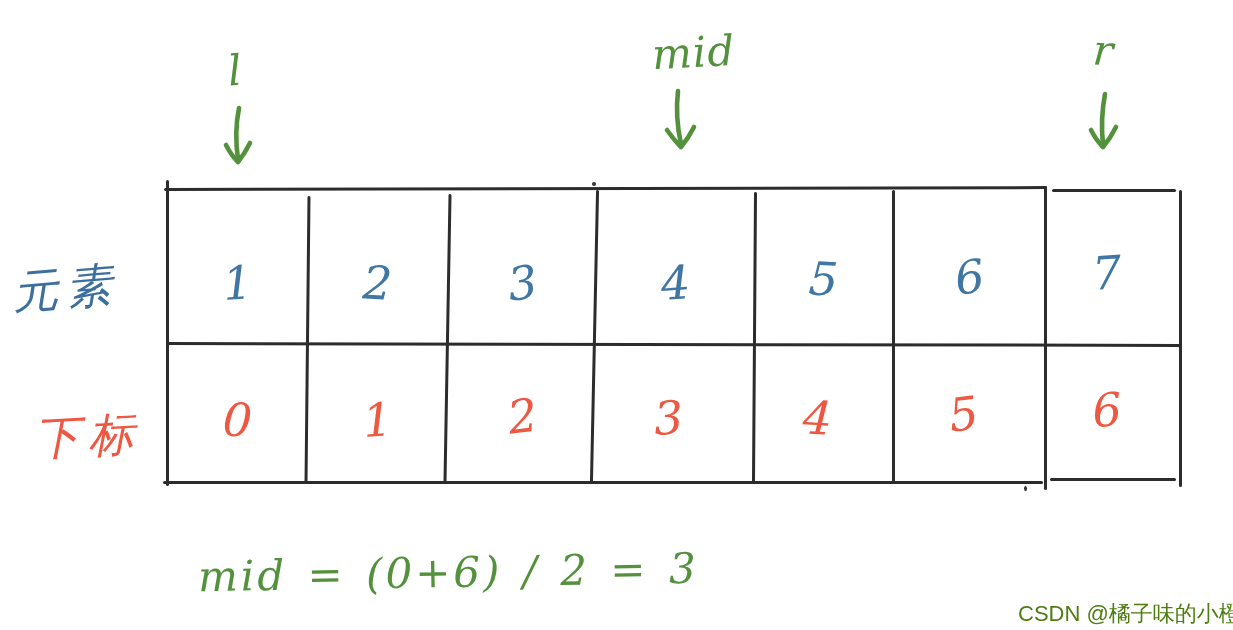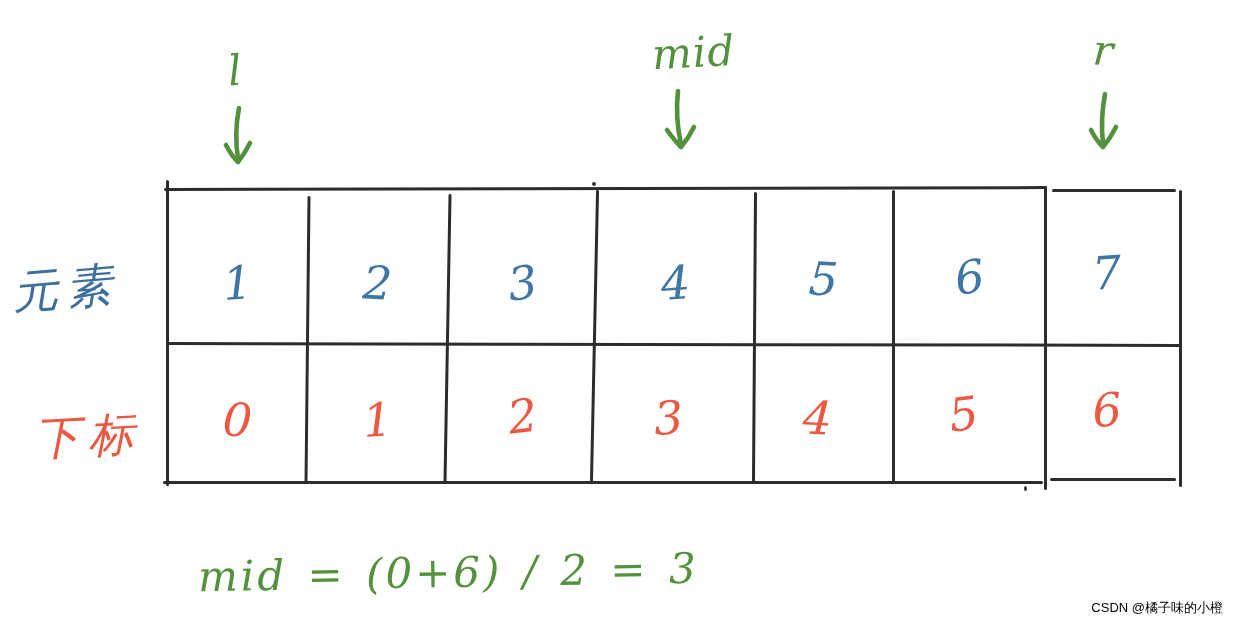--- a/index.html
+++ b/index.html
@@ -38,22 +38,22 @@
   #ptr-mid-arrow { left:661px;  top:86px;  }
   #ptr-r-arrow   { left:1084px; top:88px;  }
 
   
   #formula { position:absolute; left:198px; top:548px; color:#53913c;
              font-size:42px; font-style:italic; letter-spacing:3px; word-spacing:4px;
              transform:rotate(-1deg); white-space:nowrap; }
 
   
   #watermark { position:absolute; left:1018px; top:599px; width:205px;
-               font-family:"Liberation Sans", sans-serif; font-size:13px;
-               color:#000000; text-align:right; white-space:nowrap; }
+               font-family:"Liberation Sans", sans-serif; font-size:22px;
+               color:#4d7c0f; text-align:right; white-space:nowrap; }
 
   
   .pen-dot { position:absolute; background:#333; border-radius:50%; }
 </style>
 </head>
 <body>
 
 <div id="stage">
 
   <span id="ptr-l-label" class="pointer-label">l</span>

